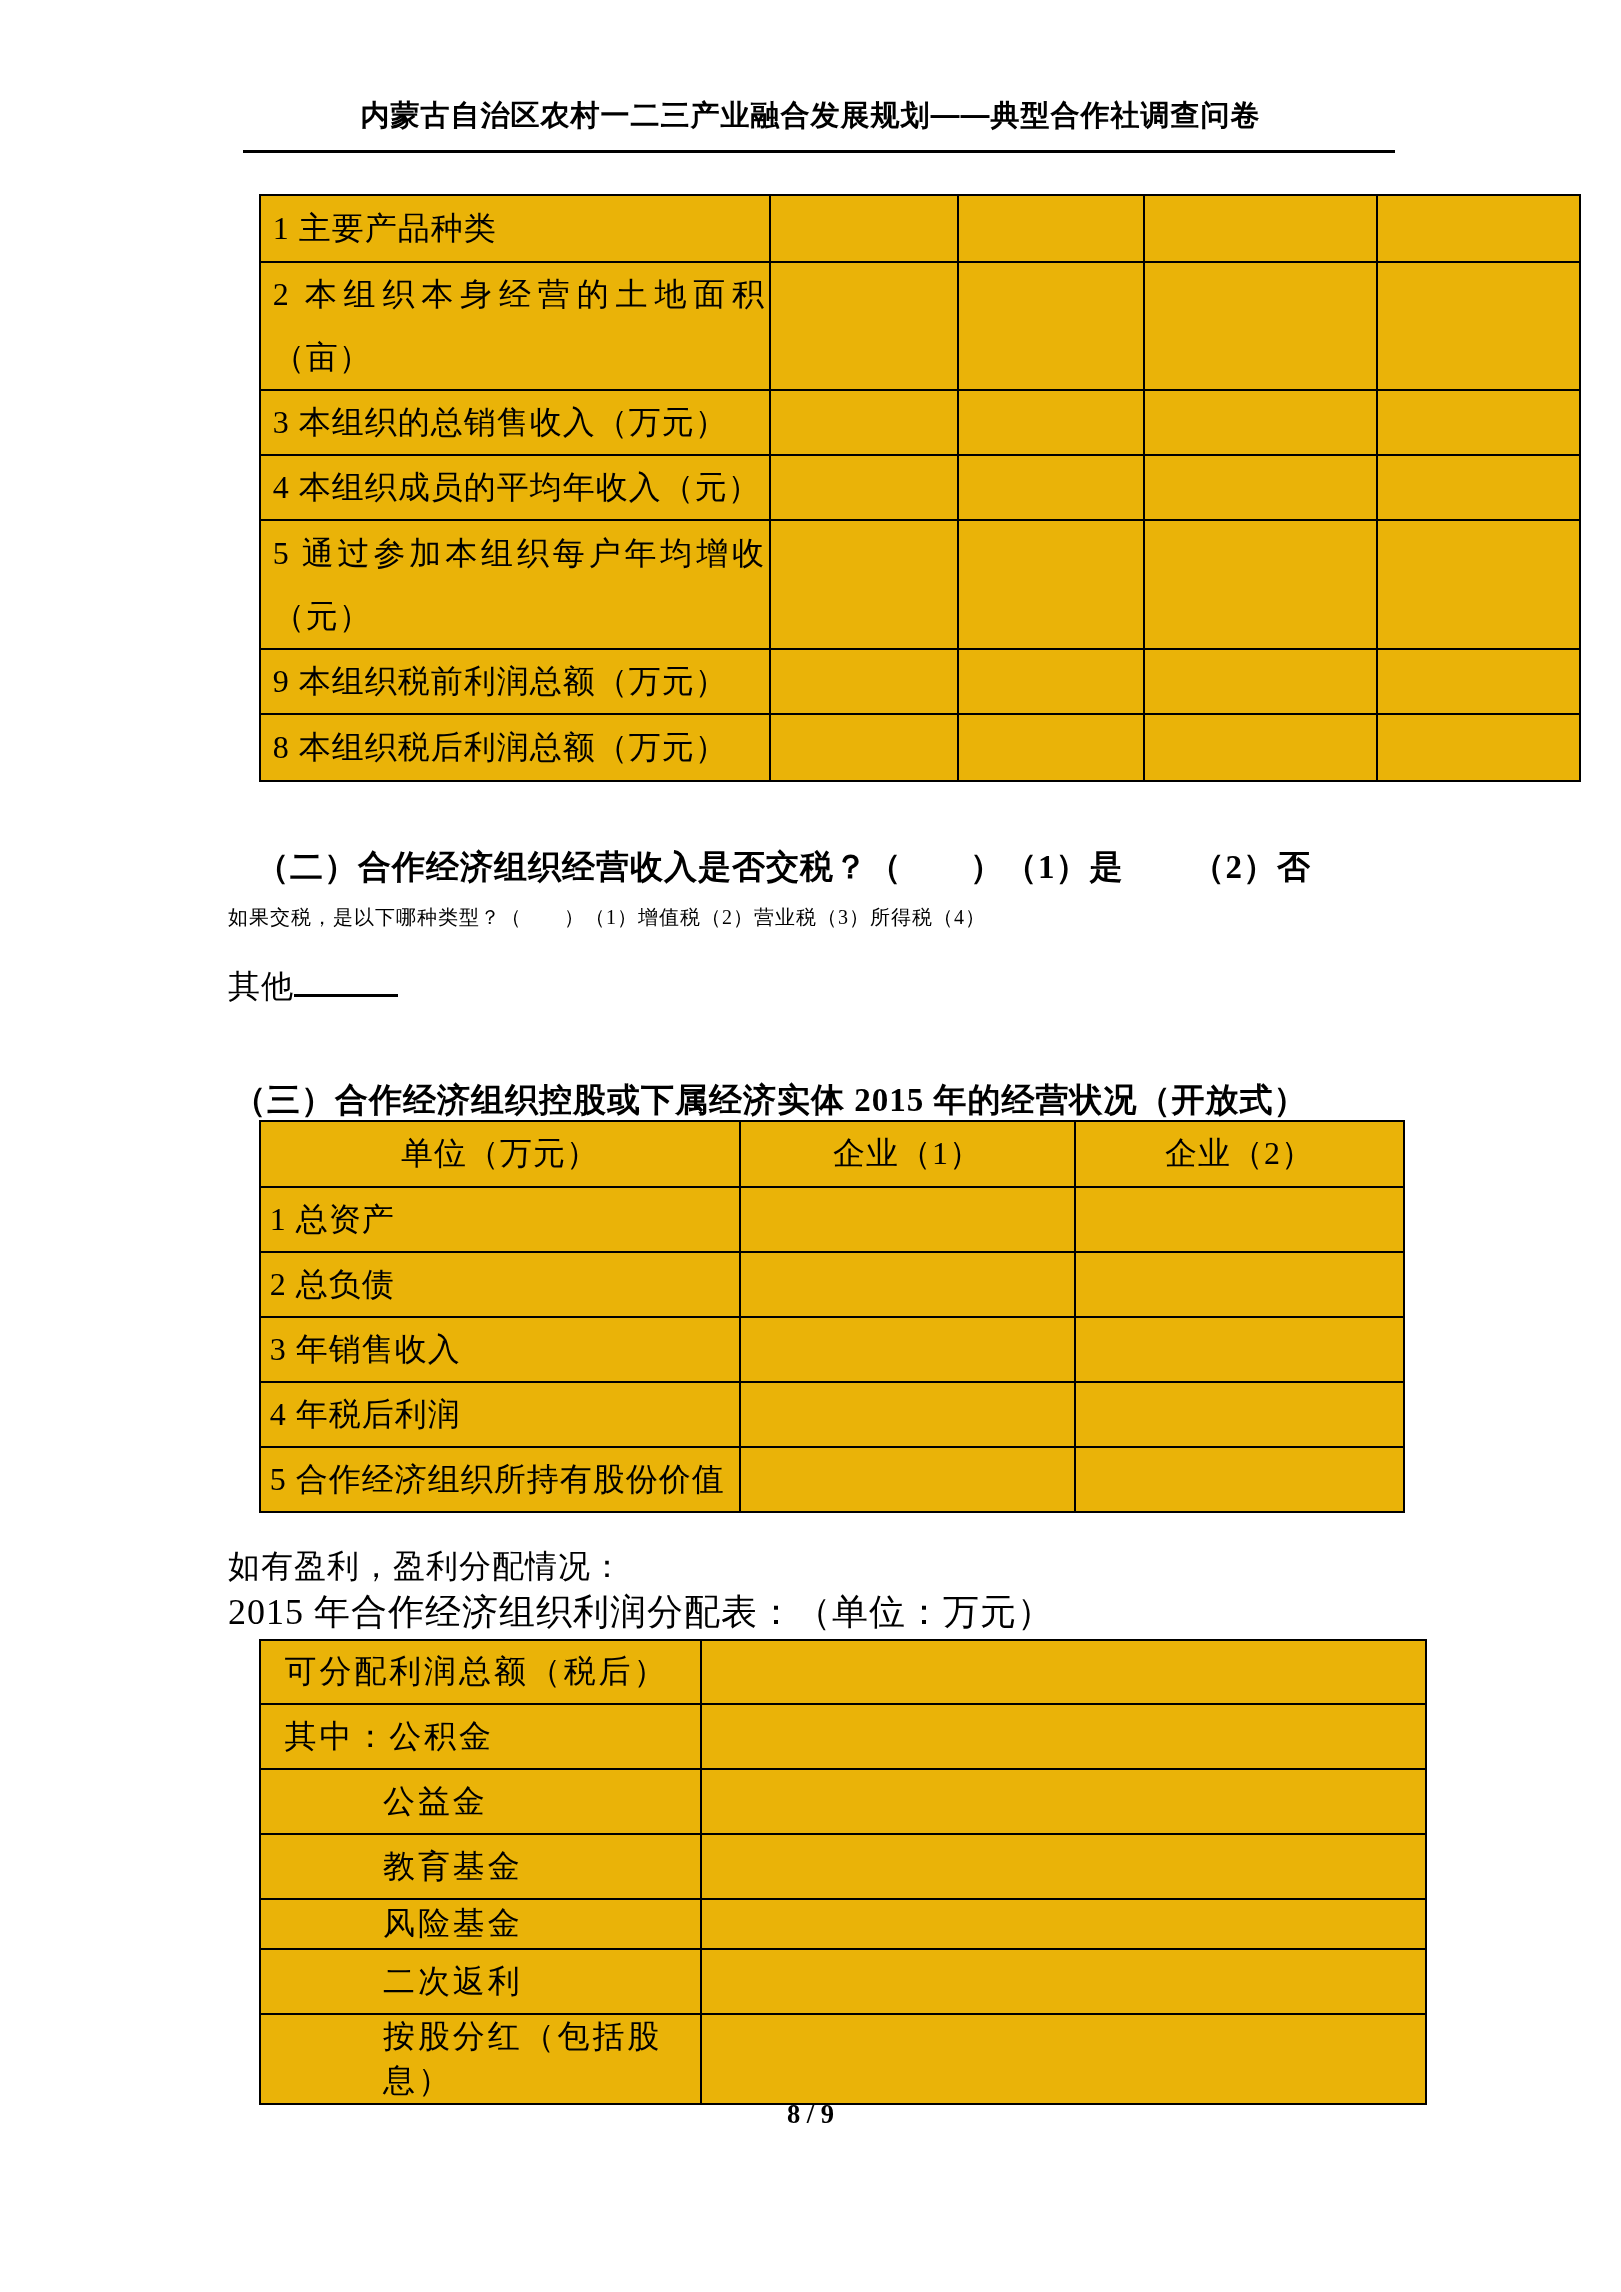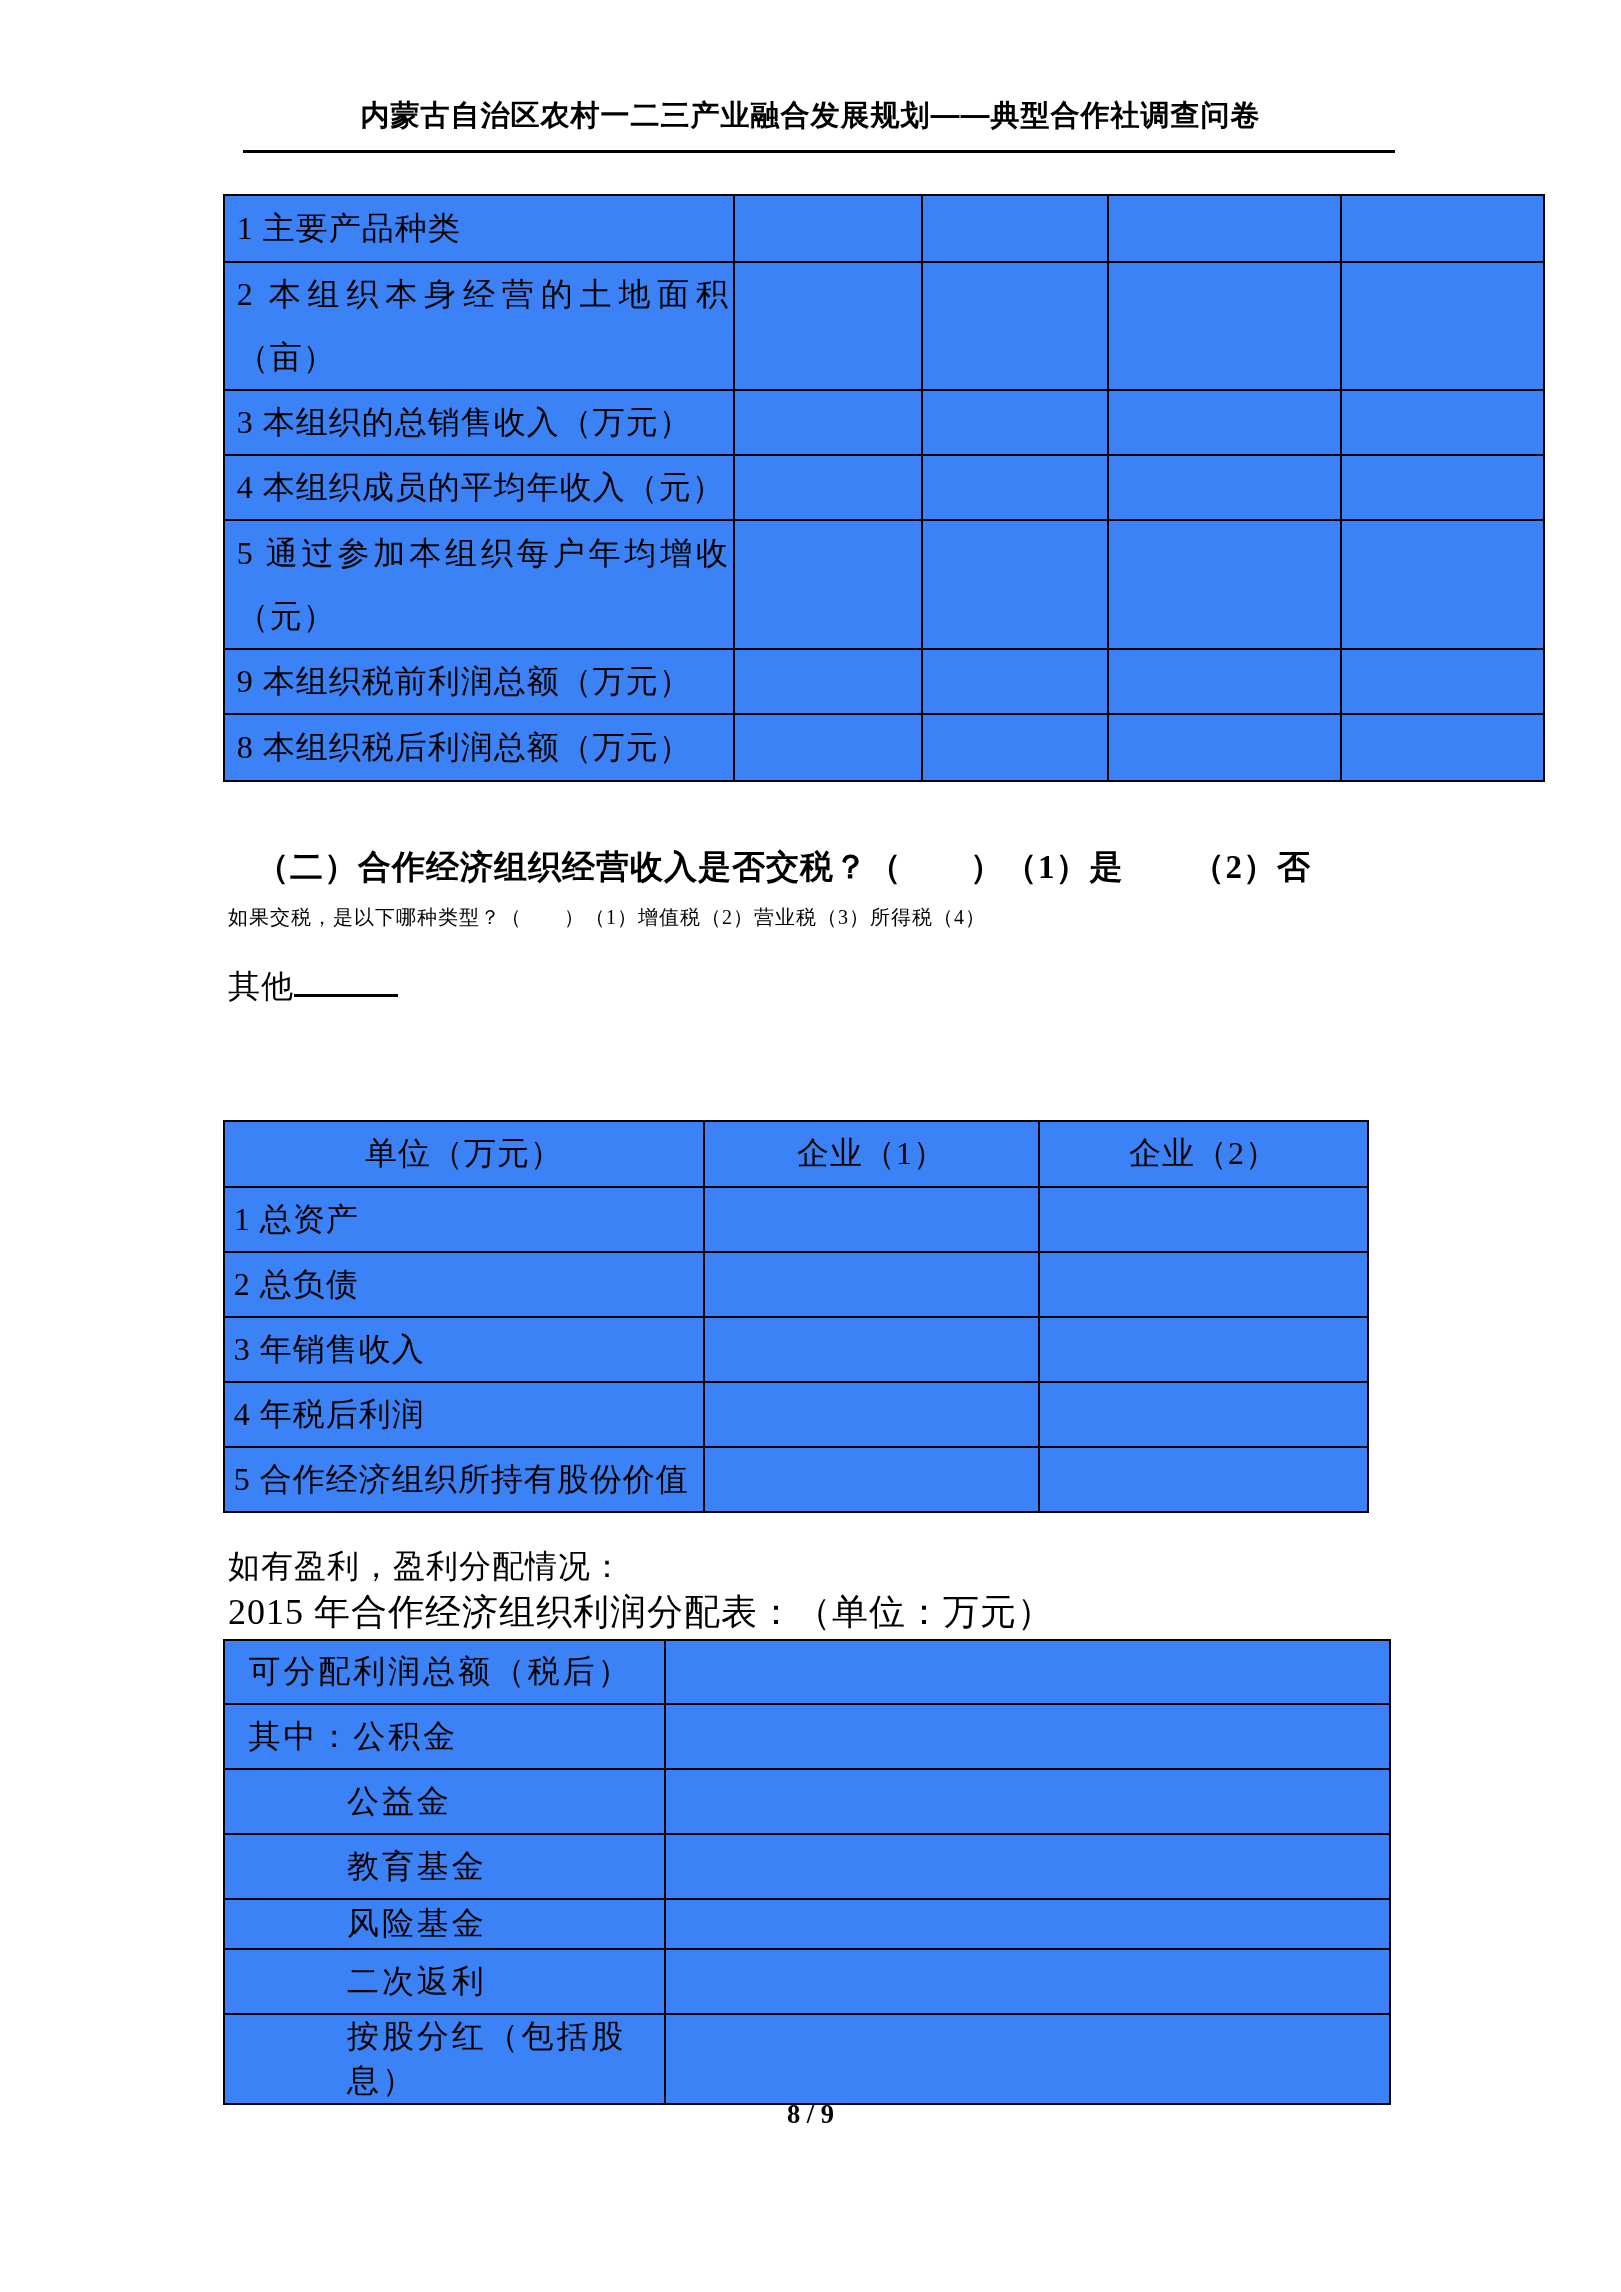--- a/index.html
+++ b/index.html
@@ -15,21 +15,21 @@
     position:absolute; top:96px; left:0; width:1621px;
     text-align:center; font-size:29px; font-weight:bold;
     font-family:"Liberation Sans", sans-serif; letter-spacing:1px;
   }
   .header-rule {
     position:absolute; top:150px; left:243px; width:1152px; height:0;
     border-top:3.9px solid #000;
   }
 
   
-  table { border-collapse:collapse; table-layout:fixed; position:absolute; background:#3b82f6; }
+  table { border-collapse:collapse; table-layout:fixed; position:absolute; background:#eab308;margin-left:36px; }
   td {
     border:2px solid #000; vertical-align:middle;
     font-size:32px; letter-spacing:1px; padding:0 3.9px 0 11.8px; overflow:hidden;
   }
   tr.first-row td { border-top:2.9px solid #000; }
 
   
   .table1 { left:223px; top:194px; width:1320px; }
   .table1 td.val { padding:0; }
   .table1 .two-line div { line-height:63px; }
@@ -137,20 +137,21 @@
     </tr>
   </tbody>
     </table>
 
   <div class="q1">（二）合作经济组织经营收入是否交税？（　　）（1）是　　（2）否</div>
   <div class="q2">如果交税，是以下哪种类型？（　　）（1）增值税（2）营业税（3）所得税（4）</div>
   <div class="qoth">
     <span>其他</span><span class="blank-line"></span>
   </div>
 
+  <div class="sec3-heading">（三）合作经济组织控股或下属经济实体 2015 年的经营状况（开放式）</div>
 
   <table class="table2">
     <colgroup>
         <col style="width:480px">
         <col style="width:335px">
         <col style="width:329px">
       </colgroup>
     <tbody>
         <tr class="first-row" style="height:66px">
       <td class="hdr">单位（万元）</td>

